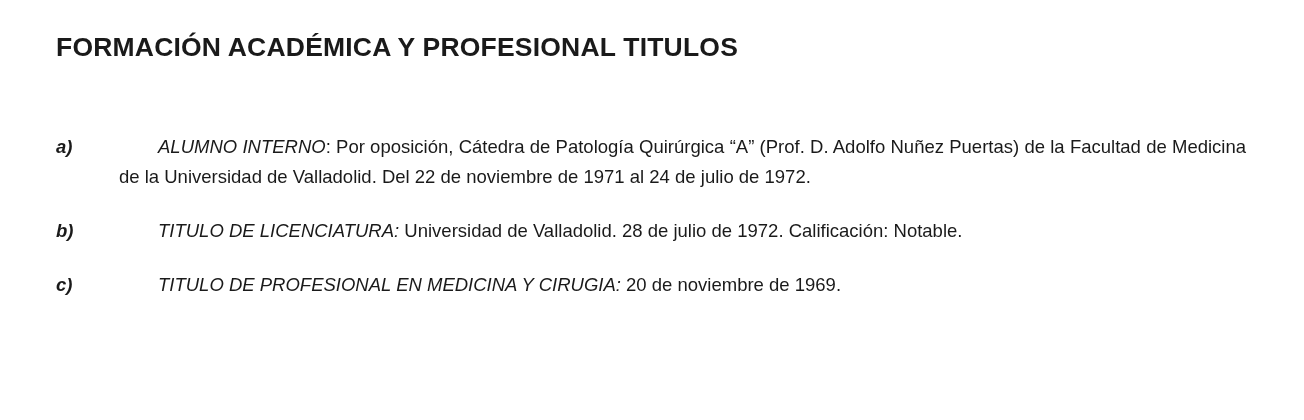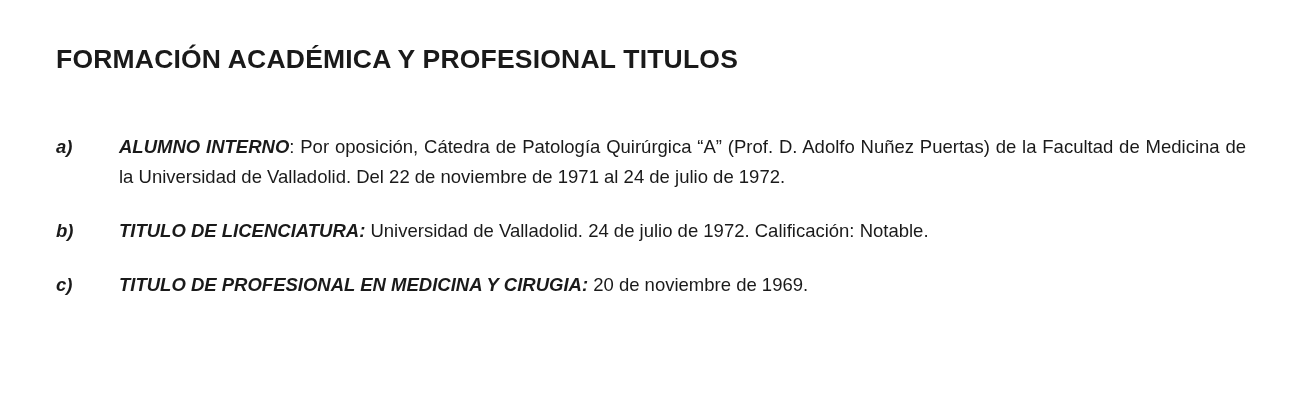--- a/index.html
+++ b/index.html
@@ -17,21 +17,21 @@
   .page {
     position: relative;
     width: 1304px;
     height: 420px;
     box-sizing: border-box;
     padding: 0;
   }
   .section-title {
     position: absolute;
     left: 56px;
-    top: 44px;
+    top: 32px;
     font-size: 26.5px;
     font-weight: bold;
     letter-spacing: 0.2px;
     color: #1a1a1a;
     white-space: nowrap;
   }
   .entries {
     position: absolute;
     left: 56px;
     top: 132px;
@@ -52,22 +52,23 @@
   }
   .entry .marker {
     position: absolute;
     left: 0;
     top: 0;
     font-weight: bold;
     font-style: italic;
     font-size: 18.5px;
   }
   .entry .lead {
-    font-weight: bold;
+    font-weight: normal;
     font-style: italic;
+    margin-left: 39px;
   }
   .entry .rest {
     font-weight: normal;
     font-style: normal;
   }
   
   .entry.justified {
     text-align: justify;
   }
   .entry.single {
@@ -81,21 +82,21 @@
 
   <div class="section-title">FORMACIÓN ACADÉMICA Y PROFESIONAL TITULOS</div>
 
   <div class="entries">
 
     <div class="entry justified">
       <span class="marker">a)</span><span class="lead">ALUMNO INTERNO</span><span class="rest">: Por oposición, Cátedra de Patología Quirúrgica “A” (Prof. D. Adolfo Nuñez Puertas) de la Facultad de Medicina de la Universidad de Valladolid. Del 22 de noviembre de 1971 al 24 de julio de 1972.</span>
     </div>
 
     <div class="entry single">
-      <span class="marker">b)</span><span class="lead">TITULO DE LICENCIATURA:</span><span class="rest"> Universidad de Valladolid. 24 de julio de 1972. Calificación:  Notable.</span>
+      <span class="marker">b)</span><span class="lead">TITULO DE LICENCIATURA:</span><span class="rest"> Universidad de Valladolid. 28 de julio de 1972. Calificación:  Notable.</span>
     </div>
 
     <div class="entry single">
       <span class="marker">c)</span><span class="lead">TITULO DE PROFESIONAL EN MEDICINA Y CIRUGIA:</span><span class="rest"> 20 de noviembre de 1969.</span>
     </div>
 
   </div>
 </div>
 
 </body></html>

